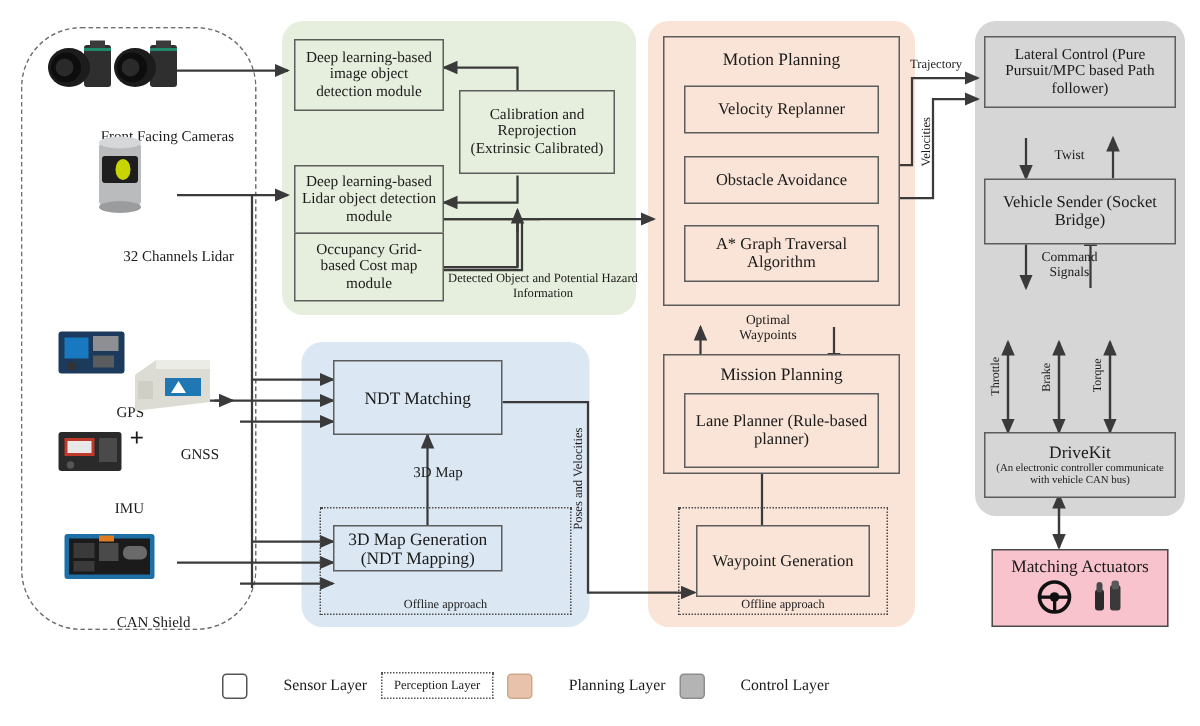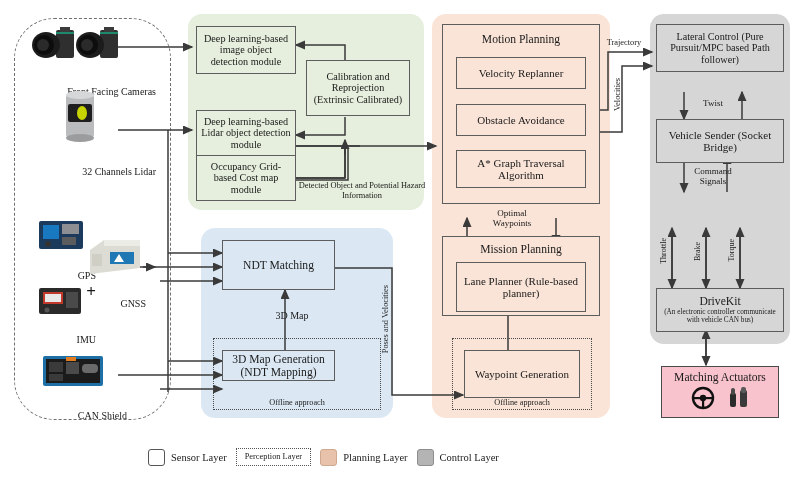--- a/index.html
+++ b/index.html
@@ -61,21 +61,21 @@
 
   
   .slabel{position:absolute;font-size:10px;text-align:right;margin-top:16px;}
 
   svg.wires{position:absolute;left:0;top:0;width:800px;height:484px;
             pointer-events:none;}
 
   
   .legend{position:absolute;left:148px;top:440px;width:504px;height:34px;
           display:flex;align-items:center;gap:9px;}
-  .legend-item{display:flex;align-items:center;gap:6px;font-size:10.5px;}
+  .legend-item{display:flex;align-items:center;gap:24px;font-size:10.5px;}
   .sw{width:17px;height:17px;box-sizing:border-box;border-radius:3px;}
   .sw-sensor{background:#fff;border:1.2px solid #555;}
   .sw-perc{background:#cfe0bf;border:1.2px solid #7ba05b;}
   .sw-loc{background:#bed4e8;border:1.2px solid #8fb0cc;}
   .sw-plan{background:#e8c2aa;border:1.2px solid #cfa98e;}
   .sw-ctrl{background:#b4b4b4;border:1.2px solid #8d8d8d;}
   .perc-group{border:1.2px dotted #555;padding:3px 8px 4px 8px;
               display:flex;flex-direction:column;align-items:center;gap:2px;}
   .perc-group-title{font-size:8.4px;}
   .perc-group-row{display:flex;align-items:center;gap:9px;}

